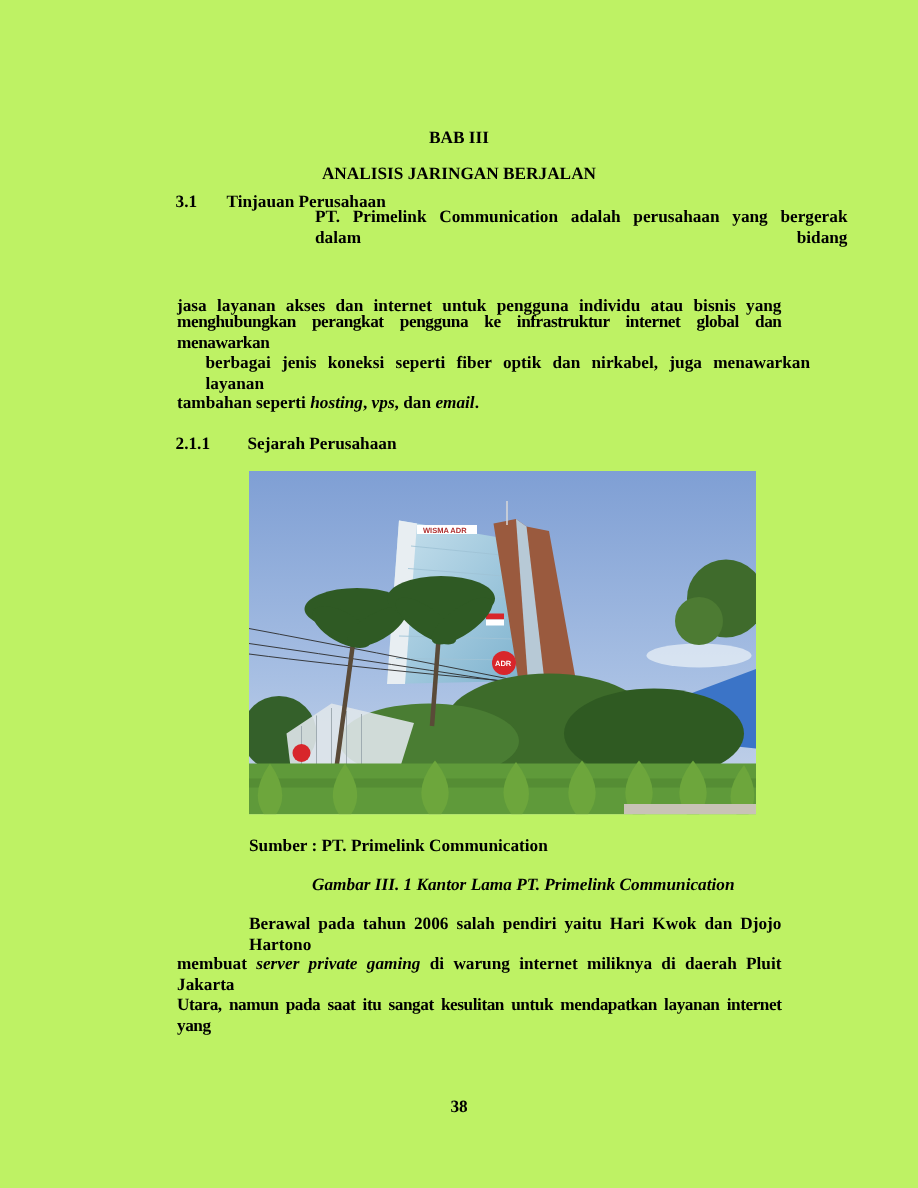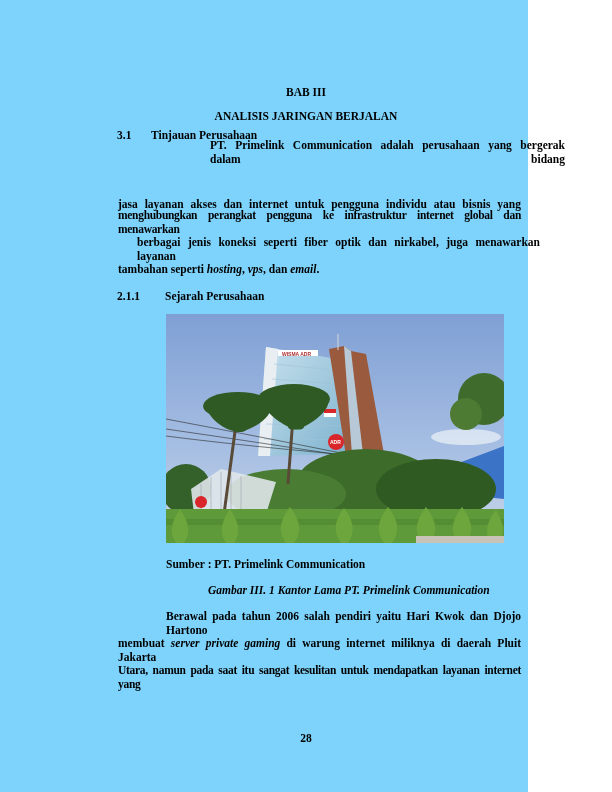--- a/index.html
+++ b/index.html
@@ -1,18 +1,18 @@
 <!DOCTYPE html>
 <html><head>
   <meta charset="utf-8">
   <style>
     html, body { margin: 0; padding: 0; background: #ffffff; }
     body { width: 612px; height: 792px; position: relative; overflow: hidden;
            font-family: "Liberation Serif", "DejaVu Serif", serif; color: #000; }
-    .page { position: absolute; left: 0; top: 0; width: 528px; height: 792px; background: #7dd3fc; }
+    .page { position: absolute; left: 0; top: 0; width: 612px; height: 792px; background: #bef264; }
     .line { position: absolute; font-size: 11.5px; font-weight: bold; white-space: nowrap; line-height: 14px; }
     .center { left: 0; width: 612px; text-align: center; }
     .just { left: 118px; width: 403px; text-align: justify; text-align-last: justify; white-space: normal; }
     .heading-num { display: inline-block; width: 34px; }
     .heading-num-wide { display: inline-block; width: 48px; }
     i, .it { font-style: italic; }
     .photo { position: absolute; left: 166px; top: 314px; width: 338px; height: 229px; overflow: hidden; }
     .photo svg { display: block; }
   </style>
 </head>
@@ -131,14 +131,14 @@
     </svg>
   </div>
 
   <div class="line" style="left:166px; top:557px;">Sumber : PT. Primelink Communication</div>
   <div class="line" style="left:208px; top:583px;font-style:italic;">Gambar III. 1 Kantor Lama PT. Primelink Communication</div>
 
   <div class="line" style="left:166px; width:355px; top:609px; text-align:justify; text-align-last:justify; white-space:normal;">Berawal pada tahun 2006 salah pendiri yaitu Hari Kwok dan Djojo Hartono</div>
   <div class="line just" style="top:636px;"><span>membuat </span><i>server private gaming</i><span> di warung internet miliknya di daerah Pluit Jakarta</span></div>
   <div class="line just" style="top:663px; letter-spacing:-0.3px;">Utara, namun pada saat itu sangat kesulitan untuk mendapatkan layanan internet yang</div>
 
-  <div class="line center" style="top:731px;">28</div>
+  <div class="line center" style="top:731px;">38</div>
 </div>
 
 </body></html>

